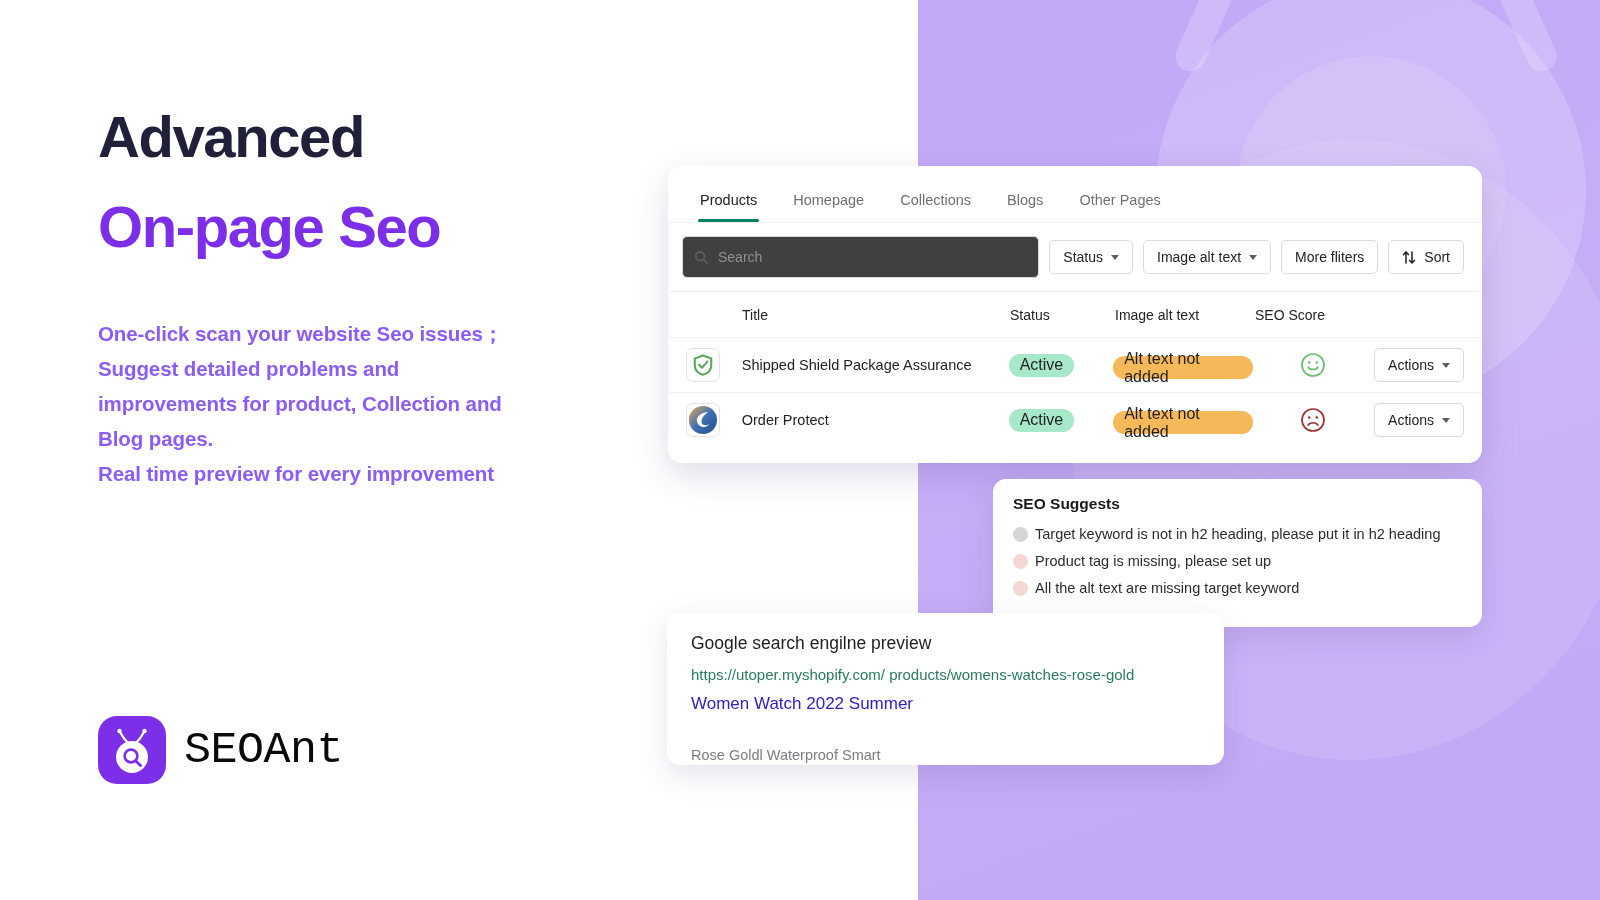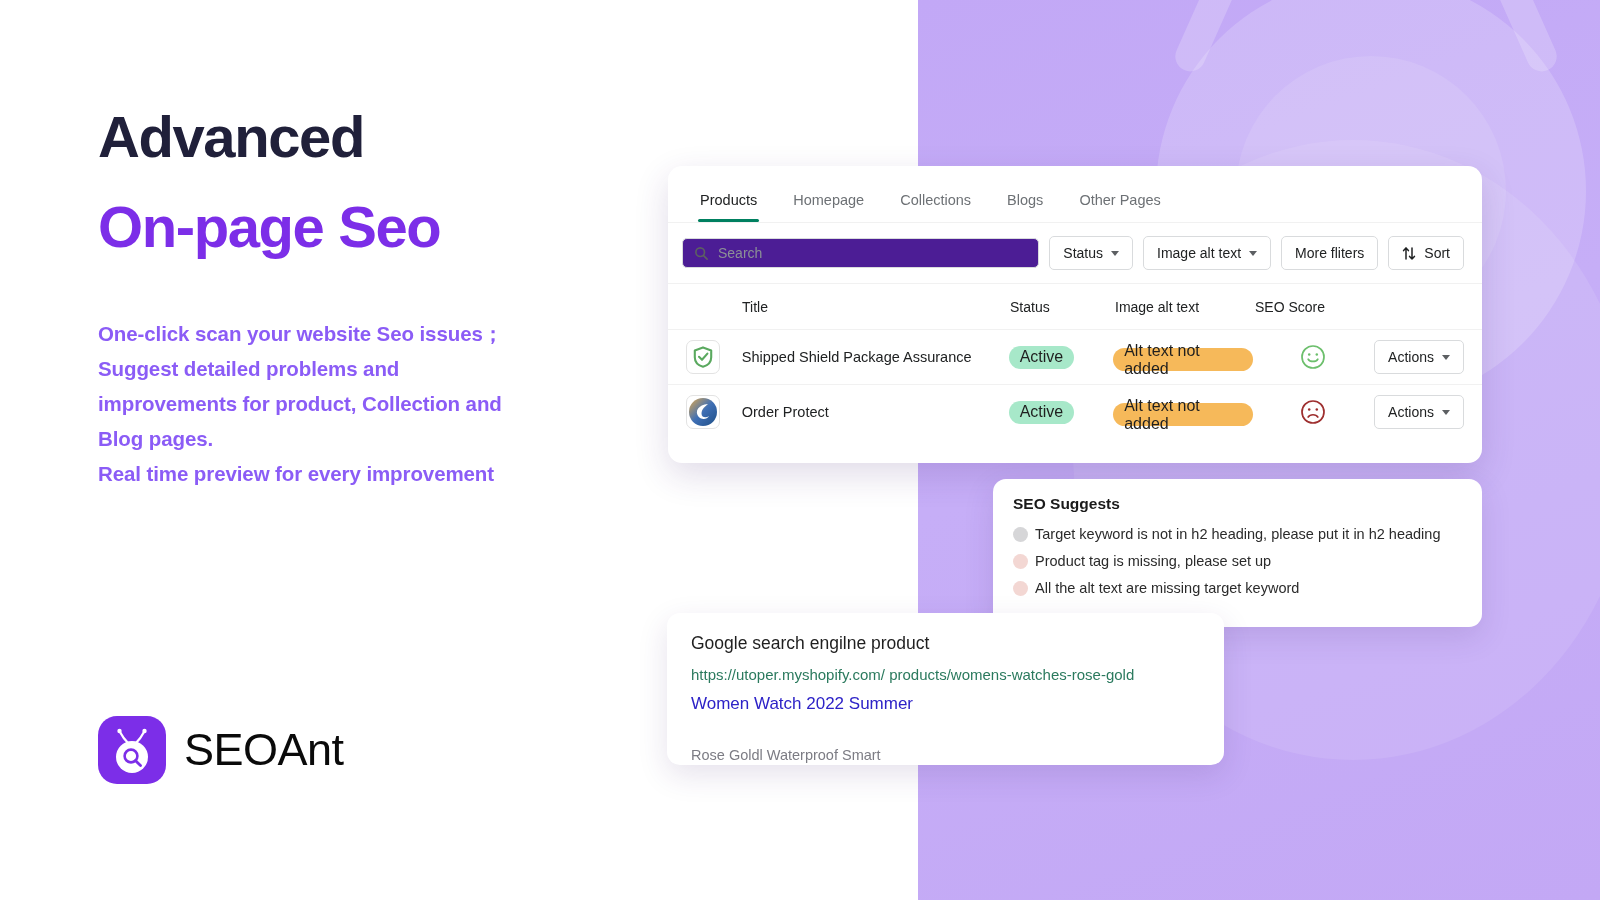--- a/index.html
+++ b/index.html
@@ -54,21 +54,21 @@
     letter-spacing: -0.1px;
   }
   .hero-body p { margin: 0; }
 
   
   .logo-wrap { position: absolute; left: 98px; top: 716px; display: flex; align-items: center; gap: 18px; }
   .logo-mark {
     width: 68px; height: 68px; border-radius: 19px;
     background: #7c2ee8; position: relative;
   }
-  .logo-word { font-size: 45px; font-weight: 500; color: #0a0a0a; letter-spacing: -0.5px; }
+  .logo-word { font-size: 45px; font-weight: 500; color: #0a0a0a; letter-spacing: -0.5px; font-family: Liberation Mono, monospace; }
 
   
   .app-card {
     position: absolute; left: 668px; top: 166px; width: 814px; height: 297px;
     background: #ffffff; border-radius: 14px;
     box-shadow: 0 12px 34px rgba(60,30,110,0.16);
     overflow: hidden;
   }
   .tabs { display: flex; align-items: flex-end; height: 56px; padding: 0 18px; gap: 8px; }
   .tab {
@@ -77,22 +77,22 @@
   }
   .tab.active { color: #202223; font-weight: 500; }
   .tab.active::after {
     content: ""; position: absolute; left: 12px; right: 12px; bottom: 0;
     height: 3px; background: #008060; border-radius: 2px;
   }
   .tabs-rule { height: 1px; background: #f1f1f1; margin: 0; }
 
   .filter-row { display: flex; align-items: center; padding: 13px 18px 13px 14px; gap: 10px; }
   .search-box {
-    flex: 1; height: 30px; border: 1px solid #d9dbdd; border-radius: 5px;
-    display: flex; align-items: center; gap: 9px; padding: 0 11px; background: #4c1d95;
+    flex: 1; height: 42px; border: 1px solid #d9dbdd; border-radius: 5px;
+    display: flex; align-items: center; gap: 9px; padding: 0 11px; background: #404040;
   }
   .search-text { font-size: 14px; color: #8c9196; }
   .btn {
     height: 34px; border: 1px solid #d9dbdd; border-radius: 5px; background: #fff;
     display: flex; align-items: center; gap: 8px; padding: 0 13px;
     font-size: 14px; color: #202223; white-space: nowrap;
   }
   .caret { width: 0; height: 0; border-left: 4.5px solid transparent; border-right: 4.5px solid transparent; border-top: 5.5px solid #5c5f62; }
 
   .thead {
@@ -316,19 +316,19 @@
       <span class="dot" style="background:#f3d7d3"></span>
       <span class="seo-text">Product tag is missing, please set up</span>
     </div>
     <div class="seo-item">
       <span class="dot" style="background:#f3d7d3"></span>
       <span class="seo-text">All the alt text are missing target keyword</span>
     </div>
   </div>
 
   <div class="g-card">
-    <div class="g-head">Google search engilne product</div>
+    <div class="g-head">Google search engilne preview</div>
     <div class="g-url">https://utoper.myshopify.com/ products/womens-watches-rose-gold</div>
     <div class="g-title">Women Watch 2022 Summer</div>
     <div class="g-desc">Rose Goldl Waterproof Smart</div>
   </div>
 
 </div>
 
 </body></html>

